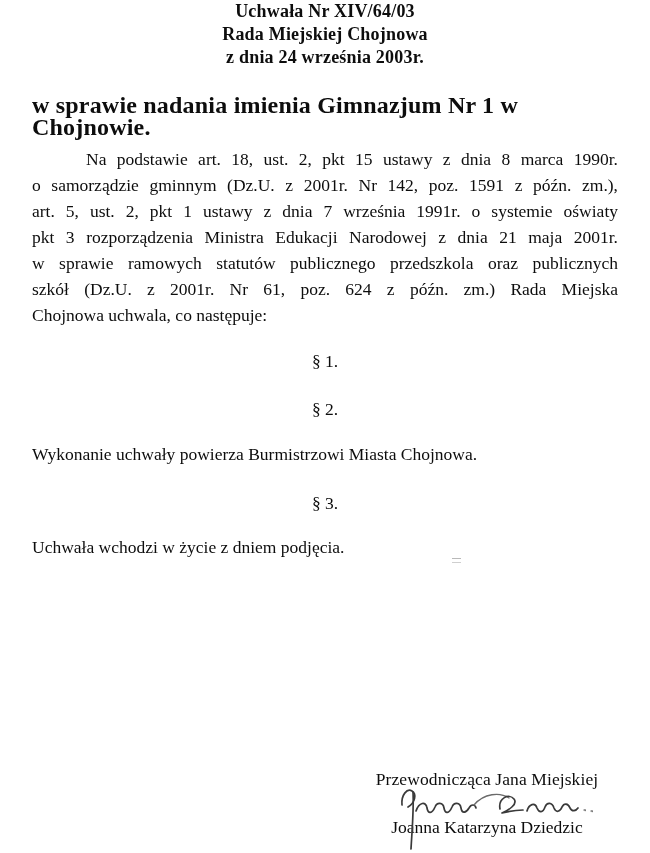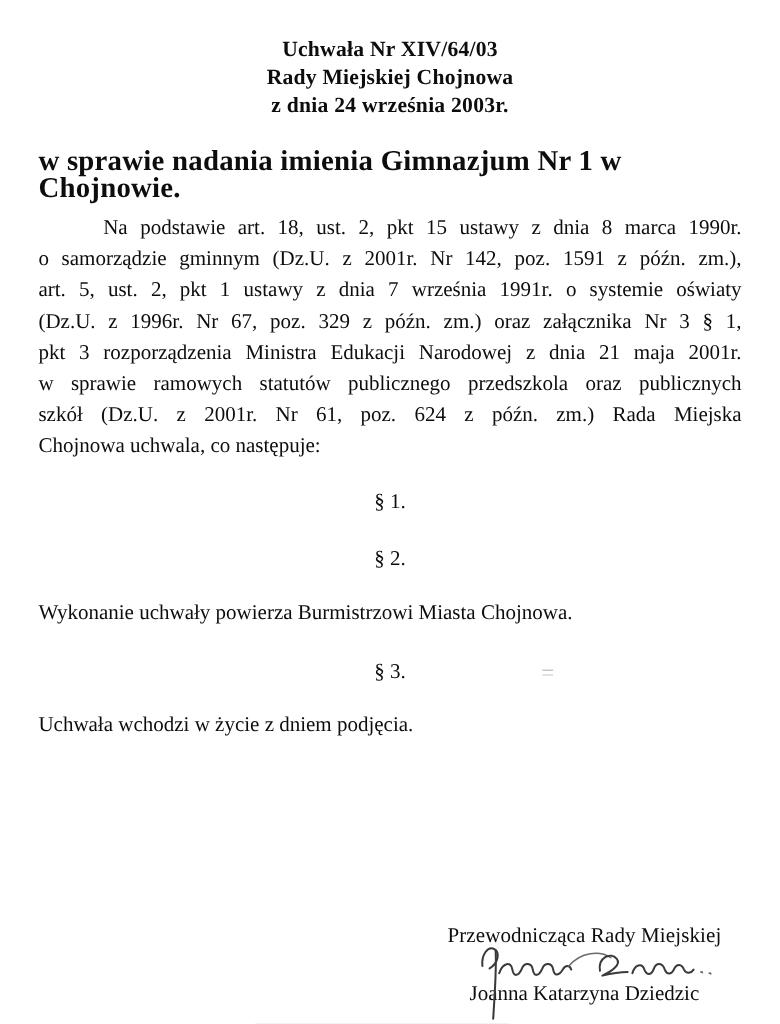--- a/index.html
+++ b/index.html
@@ -8,21 +8,21 @@
     position: relative;
     width: 650px;
     height: 853px;
     margin: 0 auto;
     background: #ffffff;
     color: #0d0d0d;
     font-family: "Liberation Serif", "DejaVu Serif", serif;
     overflow: hidden;
   }
   .doc-header {
-    padding-top: 30px;
+    padding-top: 0;
     text-align: center;
     font-weight: bold;
     font-size: 18px;
     line-height: 23px;
     letter-spacing: 0.2px;
   }
   .subject {
     margin: 25px 32px 0 32px;
     font-weight: bold;
     font-size: 24px;
@@ -93,49 +93,48 @@
   }
   .signature-svg .light { stroke: #6a6a6a; stroke-width: 1.3; }
 </style>
 </head>
 <body>
 
 <div class="page">
 
   <div class="doc-header">
     <div>Uchwała Nr XIV/64/03</div>
-    <div>Rady Miejskiej Chojnowa</div>
+    <div>Rada Miejskiej Chojnowa</div>
     <div>z dnia 24 września 2003r.</div>
   </div>
 
   <div class="subject">w sprawie nadania imienia Gimnazjum Nr 1 w Chojnowie.</div>
 
   <div class="preamble">
       <div class="pre-line first">Na podstawie art. 18, ust. 2, pkt 15 ustawy z dnia 8 marca 1990r.</div>
       <div class="pre-line">o samorządzie gminnym (Dz.U. z 2001r. Nr 142, poz. 1591 z późn. zm.),</div>
       <div class="pre-line">art. 5, ust. 2, pkt 1 ustawy z dnia 7 września 1991r. o systemie oświaty</div>
-      <div class="pre-line">(Dz.U. z 1996r. Nr 67, poz. 329 z późn. zm.) oraz załącznika Nr 3 § 1,</div>
       <div class="pre-line">pkt 3 rozporządzenia Ministra Edukacji Narodowej z dnia 21 maja 2001r.</div>
       <div class="pre-line">w sprawie ramowych statutów publicznego przedszkola oraz publicznych</div>
       <div class="pre-line">szkół (Dz.U. z 2001r. Nr 61, poz. 624 z późn. zm.) Rada Miejska</div>
       <div class="pre-line last">Chojnowa uchwala, co następuje:</div>
     </div>
 
   <div class="section-number s1">§ 1.</div>
 
   <div class="section-number s2">§ 2.</div>
   <div class="section-text t2">Wykonanie uchwały powierza Burmistrzowi Miasta Chojnowa.</div>
 
   <div class="scan-artifact"></div>
 
   <div class="section-number s3">§ 3.</div>
   <div class="section-text t3">Uchwała wchodzi w życie z dniem podjęcia.</div>
 
   <div class="signature-block">
-    <div class="signature-title">Przewodnicząca Rady Miejskiej</div>
+    <div class="signature-title">Przewodnicząca Jana Miejskiej</div>
     <div class="signature-name">Joanna Katarzyna Dziedzic</div>
   </div>
 
   <svg class="signature-svg" viewBox="0 0 216 70" aria-label="handwritten signature">
 
     <path d="M14,22 C13,12 19,5 24,8 C29,11 27,20 20,24"></path>
     <path d="M25,9 C26,25 24,48 23,66"></path>
 
     <path d="M28,28 C31,19 38,18 39,25 C40,31 44,31 47,24 C49,19 55,19 56,25 C57,31 61,31 64,24 C66,19 72,19 73,25 C74,31 78,30 81,25 C83,21 87,21 88,25"></path>
 

